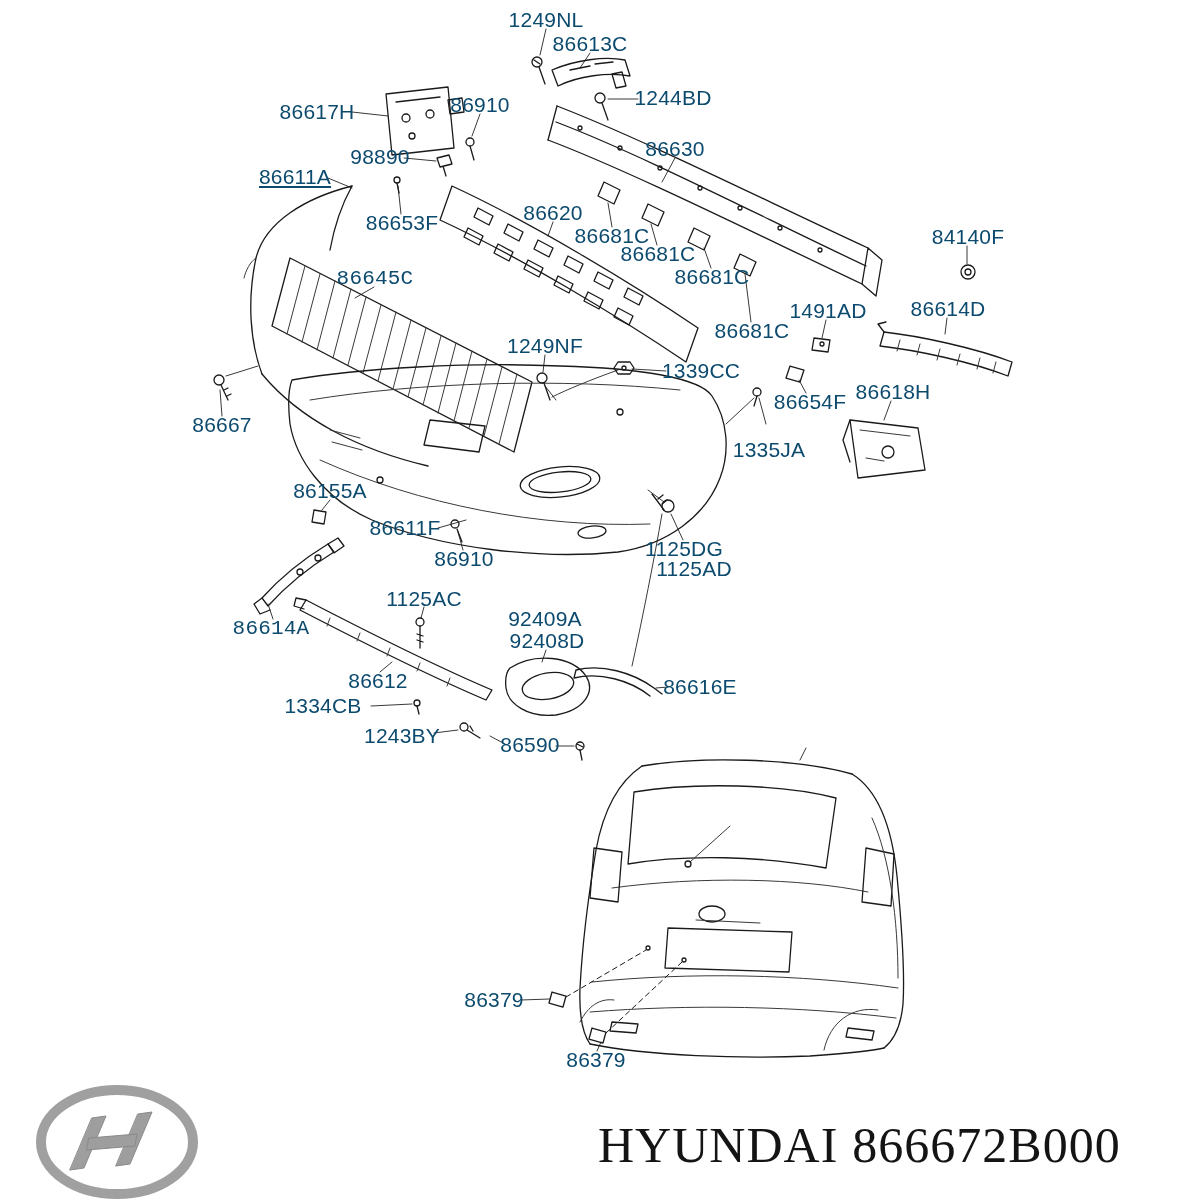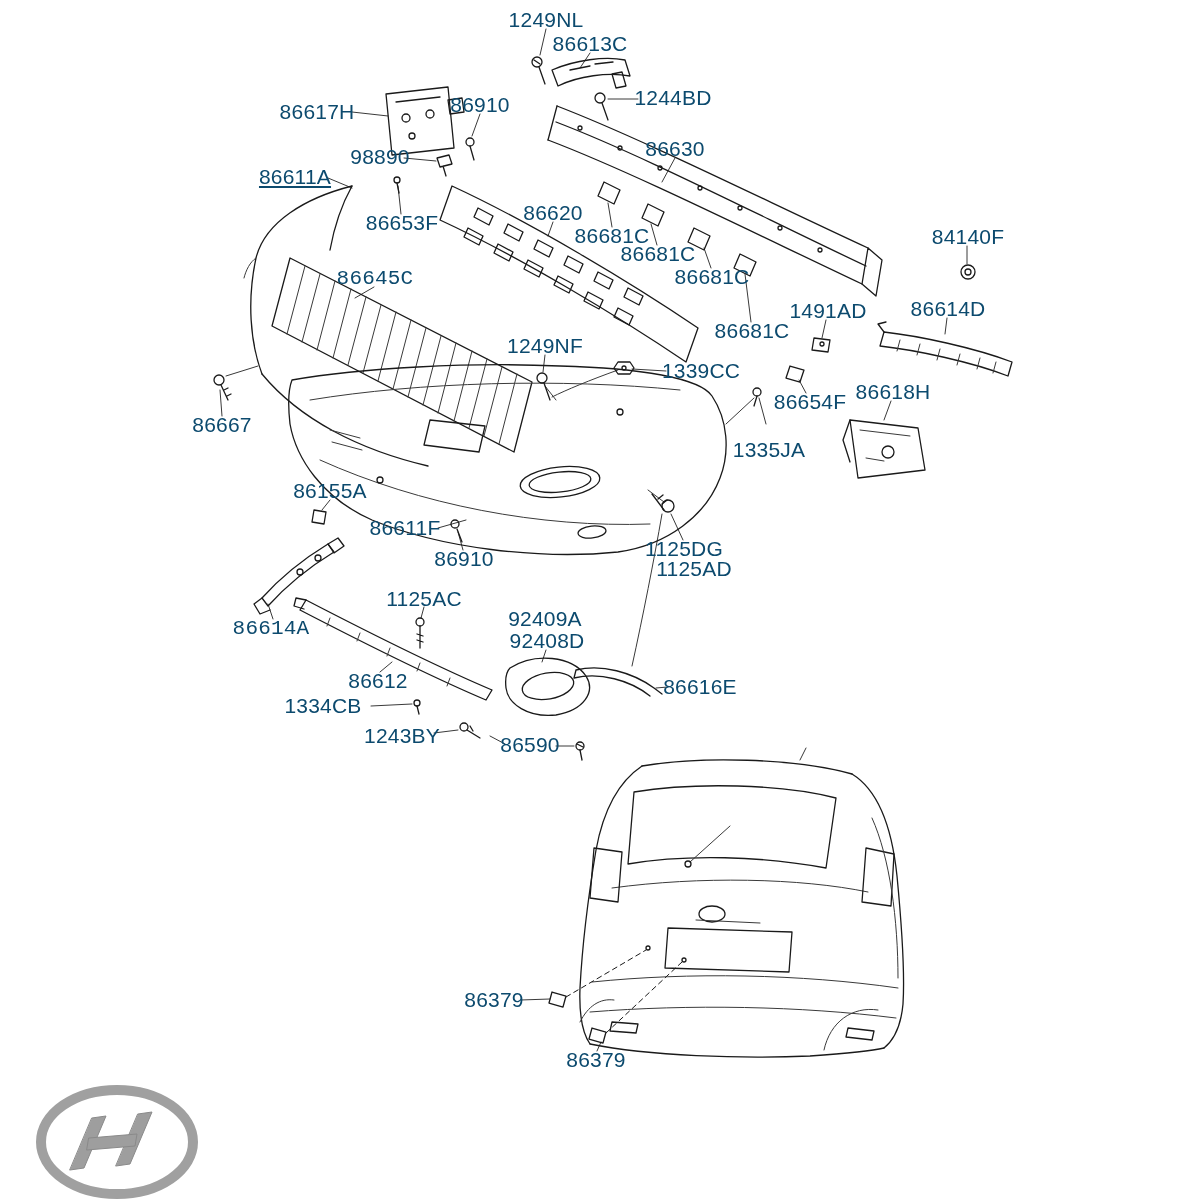--- a/index.html
+++ b/index.html
@@ -294,14 +294,17 @@
       <div class="part-label" style="left: 547px; top: 641px;">92408D</div>
       <div class="part-label" style="left: 378px; top: 681px; text-align: right;">86612</div>
       <div class="part-label" style="left: 700px; top: 687px;">86616E</div>
       <div class="part-label" style="left: 323px; top: 706px;">1334CB</div>
       <div class="part-label" style="left: 402px; top: 736px;">1243BY</div>
       <div class="part-label" style="left: 530px; top: 745px;">86590</div>
       <div class="part-label" style="left: 494px; top: 1000px;">86379</div>
       <div class="part-label" style="left: 596px; top: 1060px;">86379</div>
     </div>
 
+  <div class="footer">
+    <span>HYUNDAI</span><span>866672B000</span>
+  </div>
 
 </div>
 
 </body></html>

